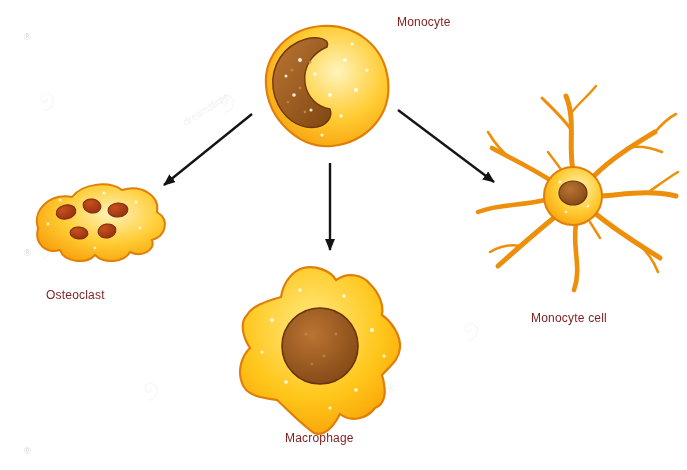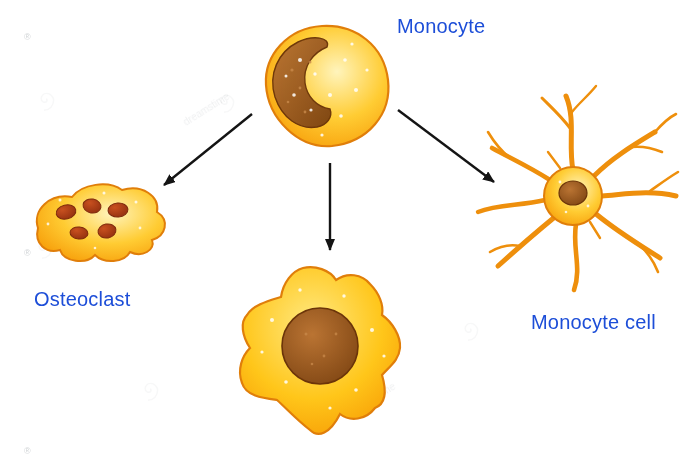--- a/index.html
+++ b/index.html
@@ -6,22 +6,22 @@
   #stage{
     position:relative;
     width:687px;height:470px;
     background:#ffffff;
     overflow:hidden;
     font-family:"Liberation Sans", sans-serif;
   }
   #art{position:absolute;left:0;top:0;}
   .label{
     position:absolute;
-    font-size:20px;
-    color:#1d4ed8;
+    font-size:12px;
+    color:#7f1d1d;
     letter-spacing:.2px;
     white-space:nowrap;
   }
   .wm-reg{
     position:absolute;
     font-size:9px;
     color:#9aa0a6;
     opacity:.45;
   }
 </style>
@@ -201,22 +201,23 @@
       <g fill="#ffffff" opacity="0.8">
         <circle cx="560" cy="182" r="1.4"></circle>
           <circle cx="588" cy="206" r="1.4"></circle>
         <circle cx="566" cy="212" r="1.3"></circle>
       </g>
     </g>
   </svg>
 
   <div class="label" style="left:397px;top:15px">Monocyte</div>
 
-  <div class="label" style="left:34px;top:288px">Osteoclast</div>
-
+  <div class="label" style="left:46px;top:288px">Osteoclast</div>
+
+  <div class="label" style="left:285px;top:431px">Macrophage</div>
 
   <div class="label" style="left:531px;top:311px">Monocyte cell</div>
 
   <span class="wm-reg" style="left:24px;top:32px">®</span>
   <span class="wm-reg" style="left:24px;top:248px">®</span>
   <span class="wm-reg" style="left:24px;top:446px">®</span>
 
 </div>
 
 </body></html>

